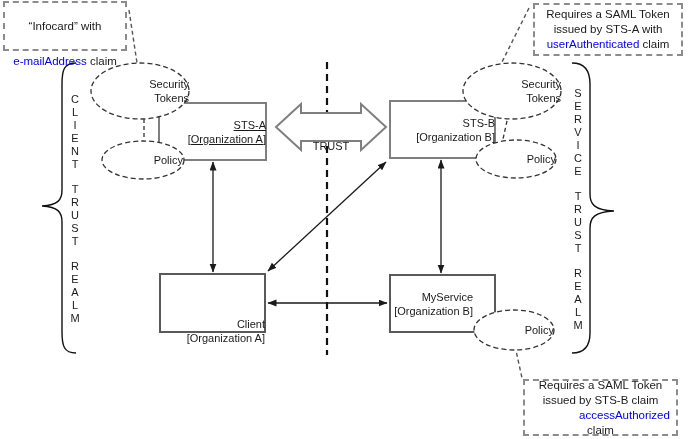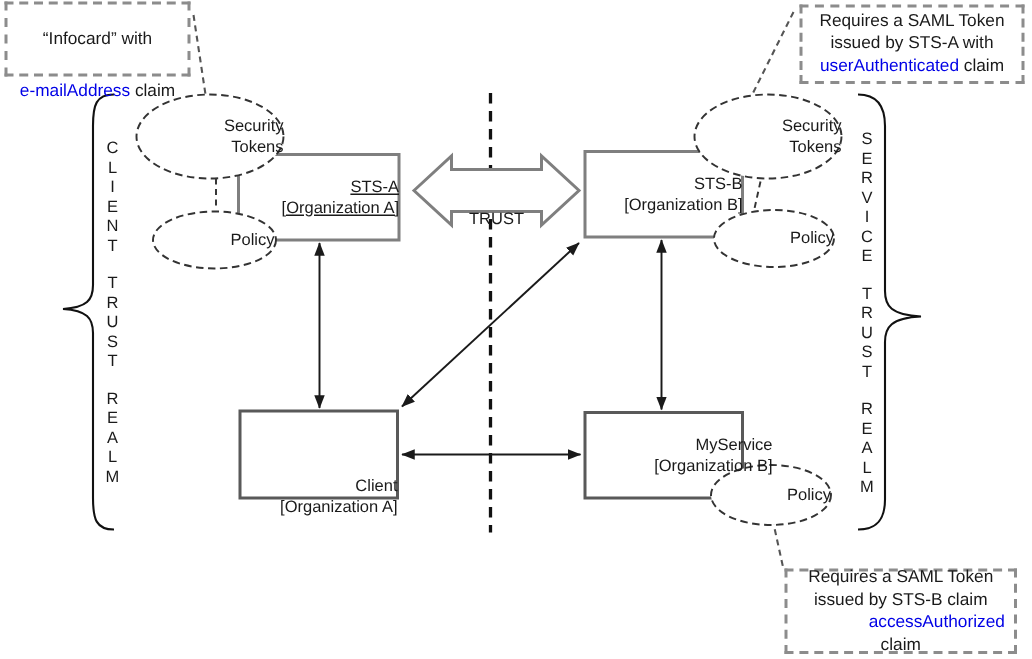--- a/index.html
+++ b/index.html
@@ -124,21 +124,21 @@
     <div>[Organization A]</div>
   </div>
   <div class="boxlabel" style="left:390px;top:101px;width:105px;height:57px;">
     <div>STS-B</div>
     <div>[Organization B]</div>
   </div>
   <div class="boxlabel" style="left:160px;top:274px;width:105px;height:58px;margin-top:28px;">
     <div>Client</div>
     <div>[Organization A]</div>
   </div>
-  <div class="boxlabel" style="left:410px;top:275px;width:105px;height:57px;border-radius:28px;">
+  <div class="boxlabel" style="left:368px;top:275px;width:105px;height:57px;border-radius:28px;">
     <div>MyService</div>
     <div>[Organization B]</div>
   </div>
 
   <div class="elabel" style="left:91px;top:77px;width:98px;">
     <div>Security</div>
     <div>Tokens</div>
   </div>
   <div class="elabel" style="left:463px;top:77px;width:98px;">
     <div>Security</div>

